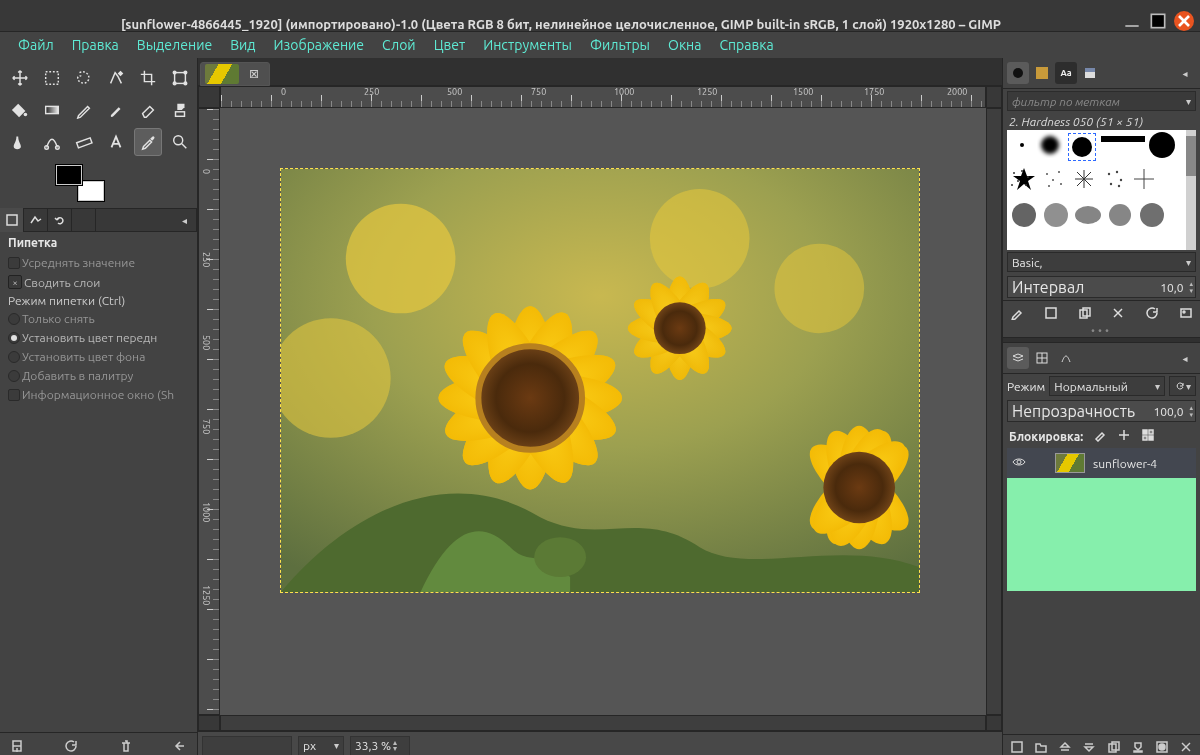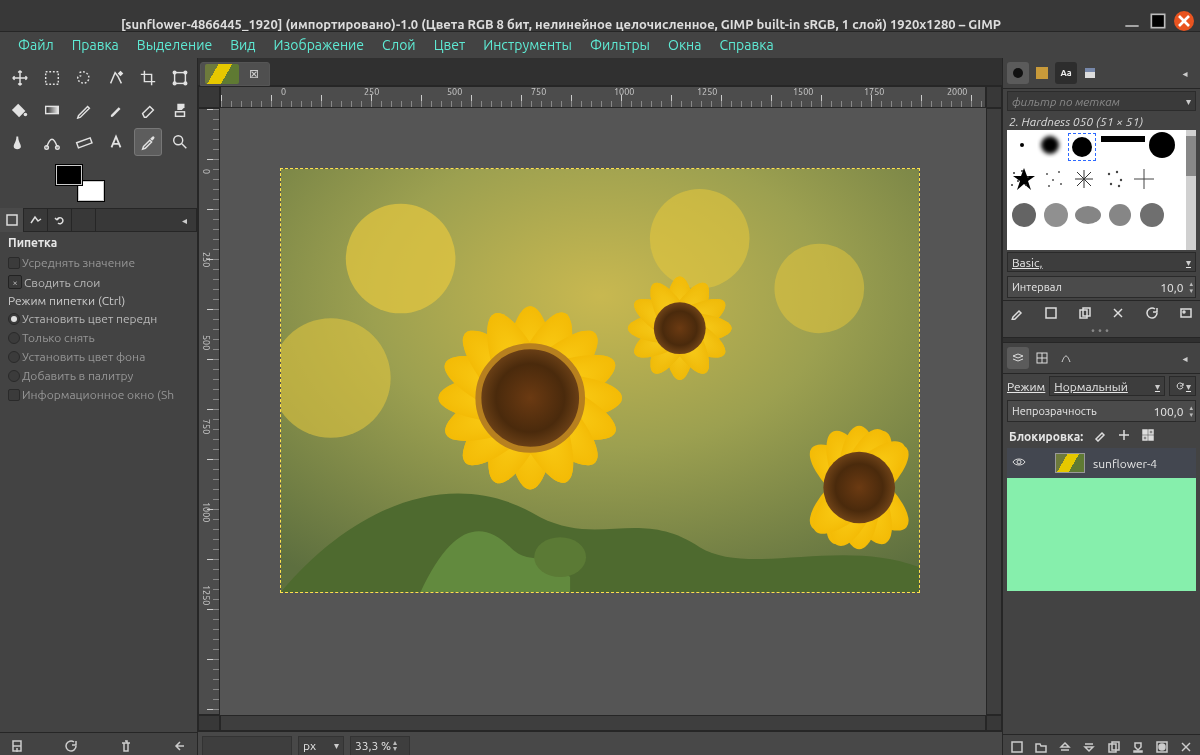--- a/index.html
+++ b/index.html
@@ -89,30 +89,30 @@
   .dtab{width:22px;height:22px;display:flex;align-items:center;justify-content:center;border-radius:3px;cursor:pointer;font-size:10px;}
   .dtab.active{background:#5b5b5b;}
   .tag-filter{display:flex;align-items:center;background:#3a3a3a;border:1px solid #2c2c2c;margin:2px 4px;height:20px;font-size:12px;font-style:italic;color:#888;padding:0 4px;justify-content:space-between;}
   .brush-name{font-size:12px;font-style:italic;padding:2px 6px;color:#ddd;}
   .brush-grid{background:#fff;margin:0 4px;height:120px;position:relative;overflow:hidden;}
   .brush-cell{position:absolute;display:flex;align-items:center;justify-content:center;}
   .brush-cell.sel{outline:1px dashed #2d69ff;outline-offset:-2px;}
   .brush-grid .scroll{position:absolute;right:0;top:0;bottom:0;width:10px;background:#d0d0d0;}
   .brush-grid .scroll .thumb{background:#888;height:40px;margin-top:6px;}
   .val-row{display:flex;align-items:center;margin:2px 4px;height:22px;border:1px solid #2a2a2a;background:#4b4b4b;}
-  .val-row .lbl{flex:1;padding:0 4px;font-size:11px;}
+  .val-row .lbl{flex:1;padding:0 4px;font-size:16px;}
   .val-row .num{padding:0 4px;font-size:12px;}
   .val-row .spin{display:flex;flex-direction:column;font-size:7px;line-height:7px;padding:0 2px;color:#bbb;}
   .btnrow{display:flex;gap:10px;padding:4px 6px;justify-content:space-between;border-top:1px solid var(--border);}
   .btnrow .b{width:16px;height:16px;display:flex;align-items:center;justify-content:center;cursor:pointer;}
   .btnrow svg{width:14px;height:14px;stroke:#ddd;fill:none;stroke-width:1.5;}
   .dots{text-align:center;color:#888;font-size:11px;letter-spacing:3px;}
   .sep{height:6px;background:var(--bg-darker);border-top:1px solid var(--border);border-bottom:1px solid var(--border);}
   
-  .mode-row{display:flex;align-items:center;gap:2px;margin:2px 4px;font-size:12px;text-decoration:underline;}
+  .mode-row{display:flex;align-items:center;gap:2px;margin:2px 4px;font-size:12px;}
   .mode-row .lbl{padding-right:2px;}
   .mode-row .sel{flex:1;display:flex;justify-content:space-between;align-items:center;background:#3d3d3d;border:1px solid #2a2a2a;height:20px;padding:0 4px;}
   .lock-row{display:flex;align-items:center;gap:10px;padding:4px 6px;font-size:12px;font-weight:bold;}
   .lock-row svg{width:14px;height:14px;stroke:#ddd;fill:none;stroke-width:1.5;}
   .layer-list{flex:1;background:#86efac;margin:0 4px;overflow:hidden;}
   .layer{display:flex;align-items:center;gap:8px;height:30px;background:var(--select);padding:0 4px;font-size:12px;}
   .layer .eye{width:16px;}
   .layer .thumb{width:30px;height:20px;border:1px solid #999;background:linear-gradient(120deg,#6d7a3c 0 30%,#e6c800 30% 60%,#5f7a33 60% 100%);}
   .right .filler{flex:1;}
   .right-bottom{display:flex;gap:6px;padding:4px 6px;justify-content:space-between;border-top:1px solid var(--border);}
@@ -302,29 +302,29 @@
     <div class="panel-title">Пипетка</div>
     <div class="check-row dim">
         <div class="checkbox"></div>
         <span>Усреднять значение</span>
       </div>
     <div class="check-row">
         <div class="close-x">×</div>
         <span>Сводить слои</span>
       </div>
     <div class="section-hd">Режим пипетки (Ctrl)</div>
+    <div class="radio-row off">
+        <div class="radio"></div>
+        <span>Только снять</span>
+      </div>
     <div class="radio-row">
         <div class="radio">
           <div class="dot"></div>
         </div>
         <span>Установить цвет передн</span>
-      </div>
-    <div class="radio-row off">
-        <div class="radio"></div>
-        <span>Только снять</span>
       </div>
     <div class="radio-row off">
         <div class="radio"></div>
         <span>Установить цвет фона</span>
       </div>
     <div class="radio-row off">
         <div class="radio"></div>
         <span>Добавить в палитру</span>
       </div>
     <div class="check-row dim">

